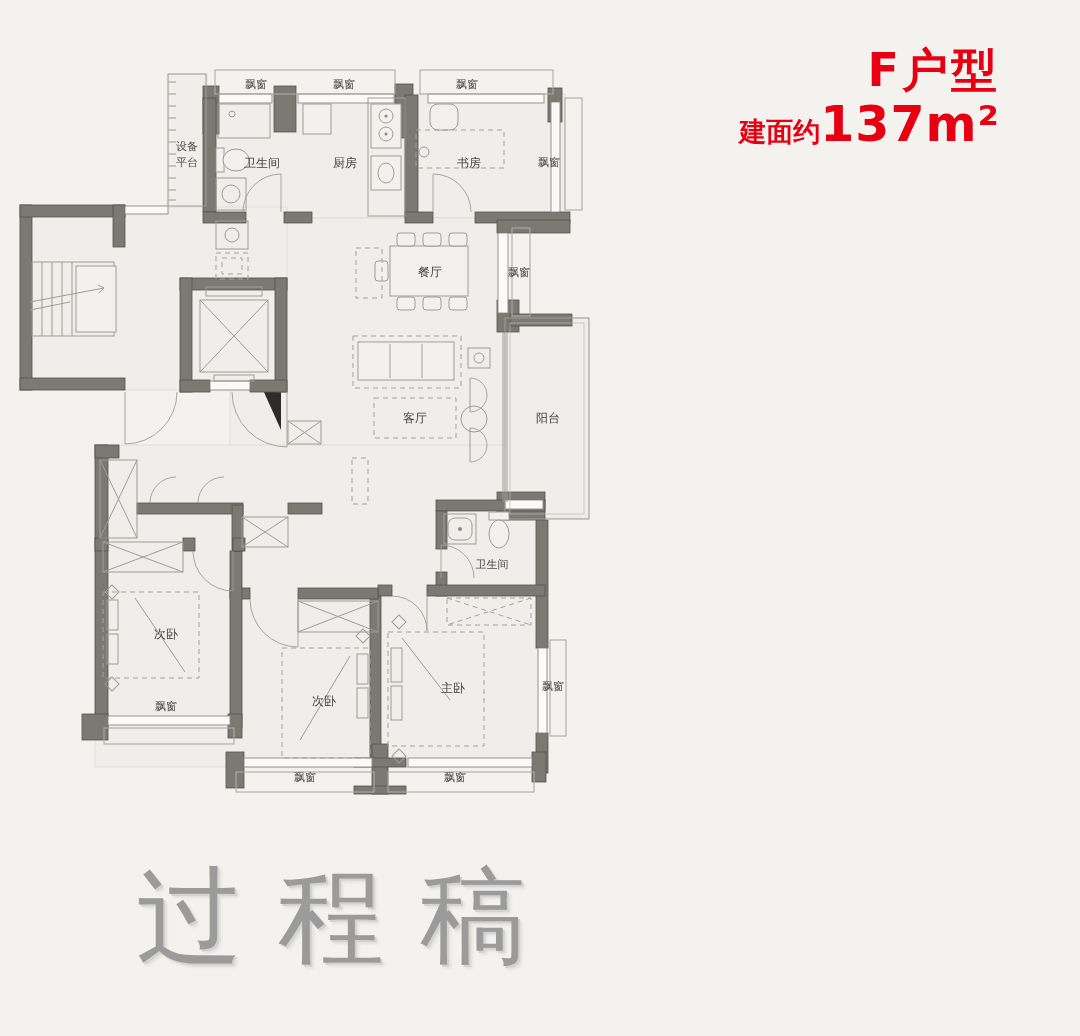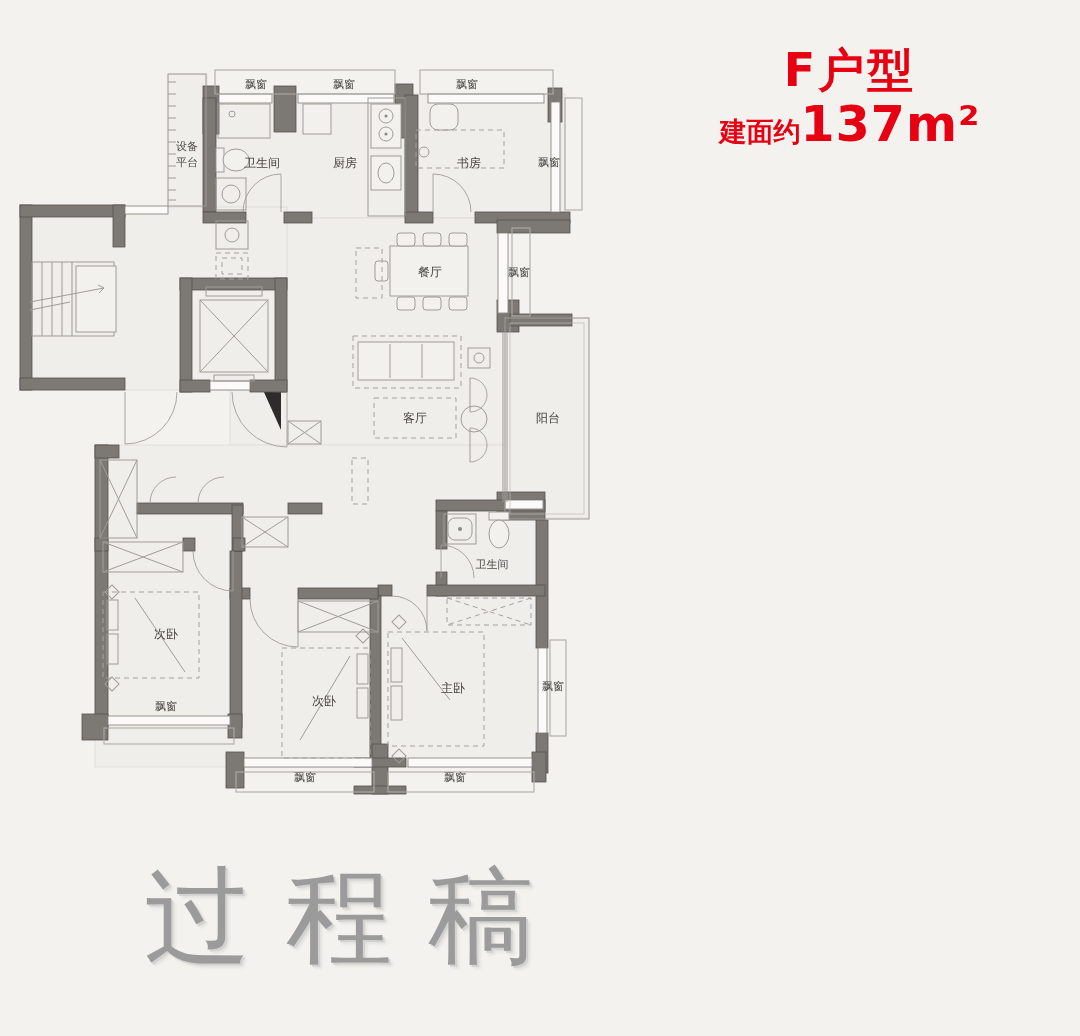--- a/index.html
+++ b/index.html
@@ -11,21 +11,21 @@
   .lbls{fill:#4a4845;font-size:11px;text-anchor:middle;}
   .w{fill:#7c7975;stroke:#56534f;stroke-width:.8;}
   .blk{fill:#2e2c2a;}
   .win{fill:#fbfaf8;stroke:#8d8a86;stroke-width:.9;}
   .bay{fill:none;stroke:#aeaba7;stroke-width:1.1;}
   .ln{fill:none;stroke:#9f9c98;stroke-width:1;}
   .lnf{fill:#f3f1ee;stroke:#9f9c98;stroke-width:1;}
   .dash{fill:none;stroke:#a5a29e;stroke-width:1;stroke-dasharray:5 4;}
   .room{fill:#f0eeeb;stroke:#d6d3cf;stroke-width:.6;}
   .arc{fill:none;stroke:#a09d99;stroke-width:.9;}
-  .title-block{position:absolute;left:700px;top:46px;width:300px;text-align:center;}
+  .title-block{position:absolute;left:700px;top:46px;width:300px;text-align:right;}
   .title-unit{font-size:46px;font-weight:800;letter-spacing:3px;line-height:1.05;}
   .title-area{margin-top:2px;white-space:nowrap;}
   .title-area .prefix{font-size:27px;font-weight:700;}
   .title-area .value{font-size:49px;font-weight:800;letter-spacing:1px;}
   .watermark{position:absolute;left:136px;top:846px;font-family:"DejaVu Serif","Liberation Serif",serif;
              font-size:106px;letter-spacing:.34em;font-weight:500;
              text-shadow:2px 2px 0 #d2d2d0,4px 4px 3px rgba(0,0,0,.07);}
 </style>
 </head>
 <body>
@@ -317,15 +317,15 @@
     </g>
   </svg>
 
   <div class="title-block" style="color:#e60012;">
     <div class="title-unit">F户型</div>
     <div class="title-area">
       <span class="prefix">建面约</span><span class="value">137m²</span>
     </div>
   </div>
 
-  <div class="watermark" style="color:#9b9b9b;margin-left:8px;">过程稿</div>
+  <div class="watermark" style="color:#9b9b9b;">过程稿</div>
 
 </div>
 
 </body></html>

